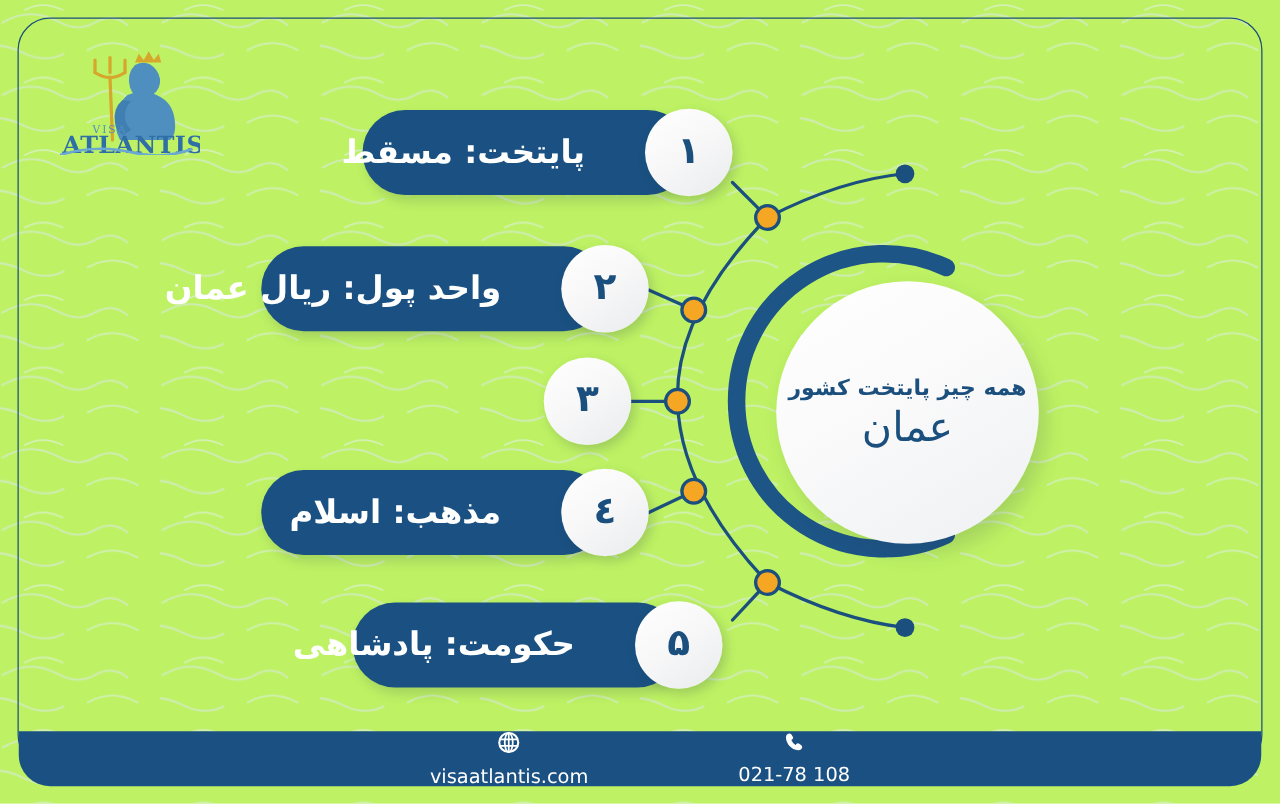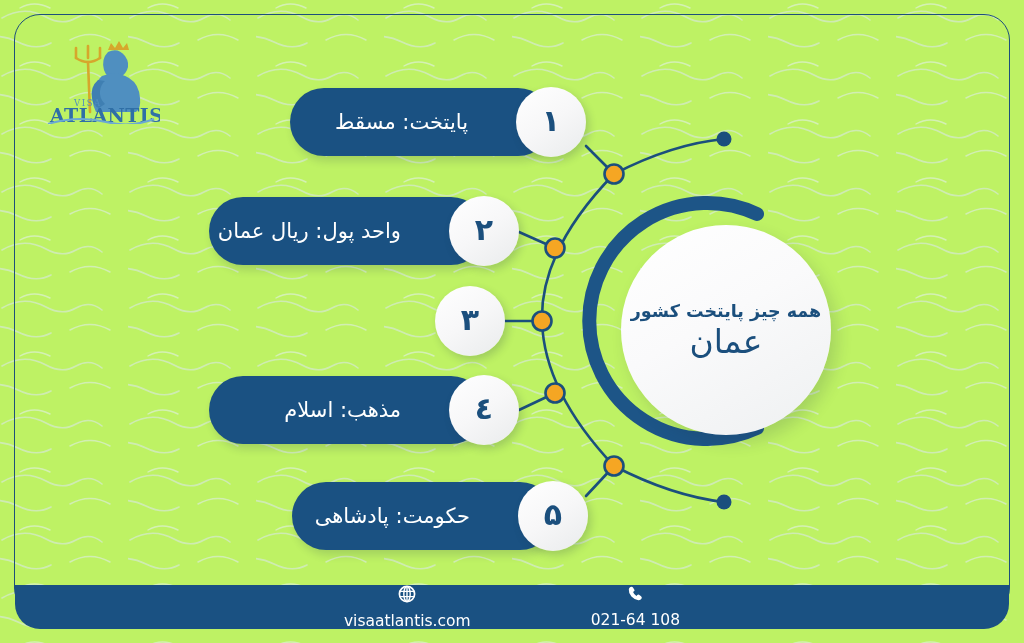--- a/index.html
+++ b/index.html
@@ -100,22 +100,22 @@
     border-radius:34px;
     display:flex;
     align-items:center;
     justify-content:flex-start;
     padding-right:78px;
     direction:rtl;
     box-shadow:3px 5px 9px rgba(25,45,70,0.16);
   }
   .pill-label {
     color:#ffffff;
-    font-size:21px;
-    font-weight:normal;
+    font-size:26px;
+    font-weight:bold;
     white-space:nowrap;
     letter-spacing:-0.2px;
     padding-right:6px;
   }
   .num-circle {
     position:absolute;
     top:-1px;
     width:70px; height:70px;
     border-radius:50%;
     background:linear-gradient(145deg,#ffffff 0%,#f7f7f8 50%,#e9ebec 100%);
@@ -267,21 +267,21 @@
 
   <div class="fact" style="left:209px; top:376px; width:310px;">
     <div class="pill" style="width:276px;">
       <span class="pill-label">مذهب: اسلام</span>
     </div>
     <div class="num-circle" style="left:240px;">
       <span>٤</span>
     </div>
   </div>
 
-  <div class="fact" style="left:292px; top:482px; width:296px;">
+  <div class="fact" style="left:282px; top:482px; width:296px;">
     <div class="pill" style="width:262px;">
       <span class="pill-label">حکومت: پادشاهی</span>
     </div>
     <div class="num-circle" style="left:226px;">
       <span>۵</span>
     </div>
   </div>
 
   <div id="footer">
     <div class="foot-item">
@@ -289,17 +289,17 @@
         <circle cx="9" cy="9" r="7.6" fill="none" stroke="#ffffff" stroke-width="1.7"></circle>
         <ellipse cx="9" cy="9" rx="3.2" ry="7.6" fill="none" stroke="#ffffff" stroke-width="1.4"></ellipse>
         <path d="M1.6 6.4 H16.4 M1.6 11.6 H16.4 M9 1.4 V16.6" stroke="#ffffff" stroke-width="1.4"></path>
       </svg>
       <span>visaatlantis.com</span>
     </div>
     <div class="foot-item">
       <svg width="17" height="17" viewBox="0 0 18 18">
         <path d="M3.6 2.2 q1.9 -0.9 2.9 0.6 l1.3 2.1 q0.6 1 -0.4 1.8 l-1 0.8 q0.9 2.4 3.6 4.1 l0.9 -1 q0.9 -0.9 1.9 -0.2 l2.1 1.4 q1.4 1 0.4 2.8 q-1 1.7 -3.2 1.5 q-4.3 -0.5 -7.4 -3.9 Q1.6 8.7 1.9 4.7 q0.1 -1.8 1.7 -2.5 z" fill="#ffffff"></path>
       </svg>
-      <span>021-64 108</span>
+      <span>021-78 108</span>
     </div>
   </div>
 
 </div>
 
 </body></html>

